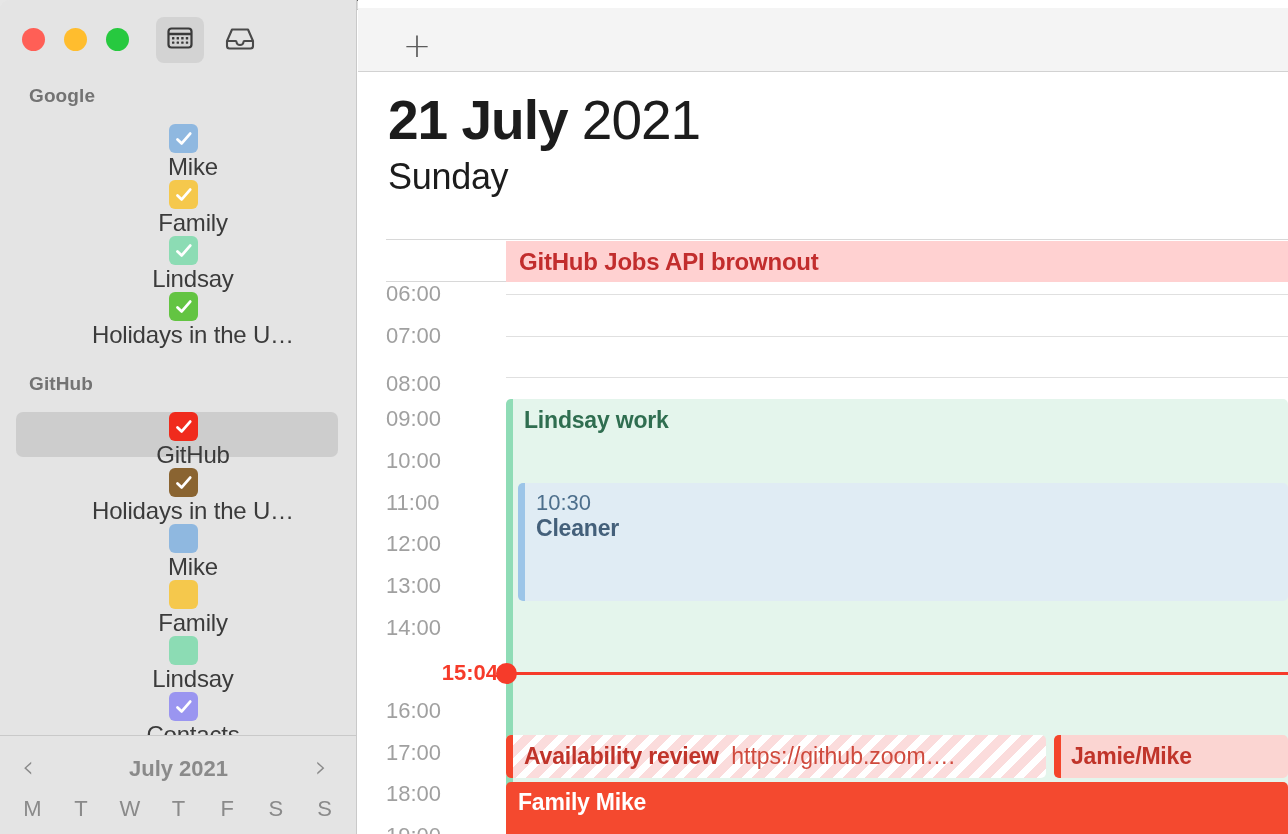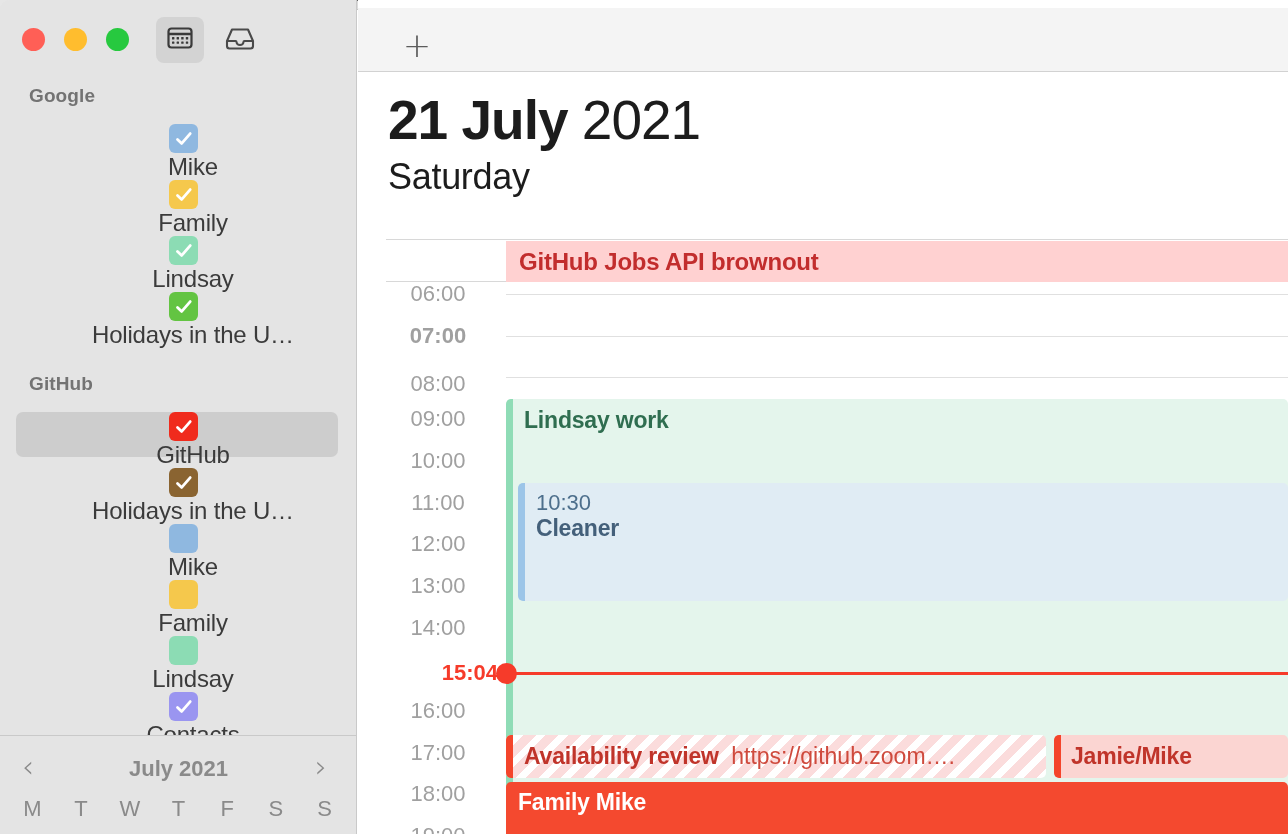--- a/index.html
+++ b/index.html
@@ -131,21 +131,21 @@
   }
   .allday-event {
     position: absolute; left: 120px; top: 1px; right: 0; height: 41px;
     background: #ffd1d1; display:flex; align-items:center; padding-left: 13px;
   }
   .allday-event span { font-size: 24px; font-weight: 700; color: #c22d2d; letter-spacing:-0.2px; }
 
   
   .grid-wrap { position: absolute; left: 28px; top: 282px; width: 902px; height: 552px; overflow: hidden; }
   .hour-label {
-    position: absolute; left: 0; width: 118px; text-align: center; padding-right: 14px;
+    position: absolute; left: 0; width: 118px; text-align: left; padding-right: 14px;
     font-size: 22px; color: #a0a0a0; transform: translateY(-50%);
   }
   .hour-line { position: absolute; left: 120px; right: 0; height: 1px; background: #ededed; }
   .hour-line.major { background: #e0e0e0; }
 
   .col { position: absolute; left: 120px; top: 0; right: 0; bottom: 0; }
 
   .event {
     position: absolute; border-radius: 5px; overflow: hidden;
   }
@@ -347,34 +347,34 @@
   <div class="main">
     <div class="main-toolbar">
       <div class="plus-btn">+</div>
     </div>
 
     <div class="date-head">
       <div class="date-line1">
         <span class="dm">21 July</span>
         <span class="yr">2021</span>
       </div>
-      <div class="date-line2">Saturday</div>
+      <div class="date-line2">Sunday</div>
     </div>
 
     <div class="allday-row">
       <div class="allday-event">
         <span>GitHub Jobs API brownout</span>
       </div>
     </div>
 
     <div class="grid-wrap">
       <div id="hour-lines">
           <div class="hour-label" style="top: 12px;">06:00</div>
           <div class="hour-line major" style="top: 12px;"></div>
-          <div class="hour-label" style="top: 53.7px; font-weight: bold;">07:00</div>
+          <div class="hour-label" style="top: 53.7px;">07:00</div>
           <div class="hour-line major" style="top: 53.7px;"></div>
           <div class="hour-label" style="top: 102px;">08:00</div>
           <div class="hour-line major" style="top: 95.4px;"></div>
           <div class="hour-label" style="top: 137.1px;">09:00</div>
           <div class="hour-line major" style="top: 137.1px;"></div>
           <div class="hour-label" style="top: 178.8px;">10:00</div>
           <div class="hour-line" style="top: 178.8px;"></div>
           <div class="hour-label" style="top: 220.5px;">11:00</div>
           <div class="hour-line" style="top: 220.5px;"></div>
           <div class="hour-label" style="top: 262.2px;">12:00</div>

